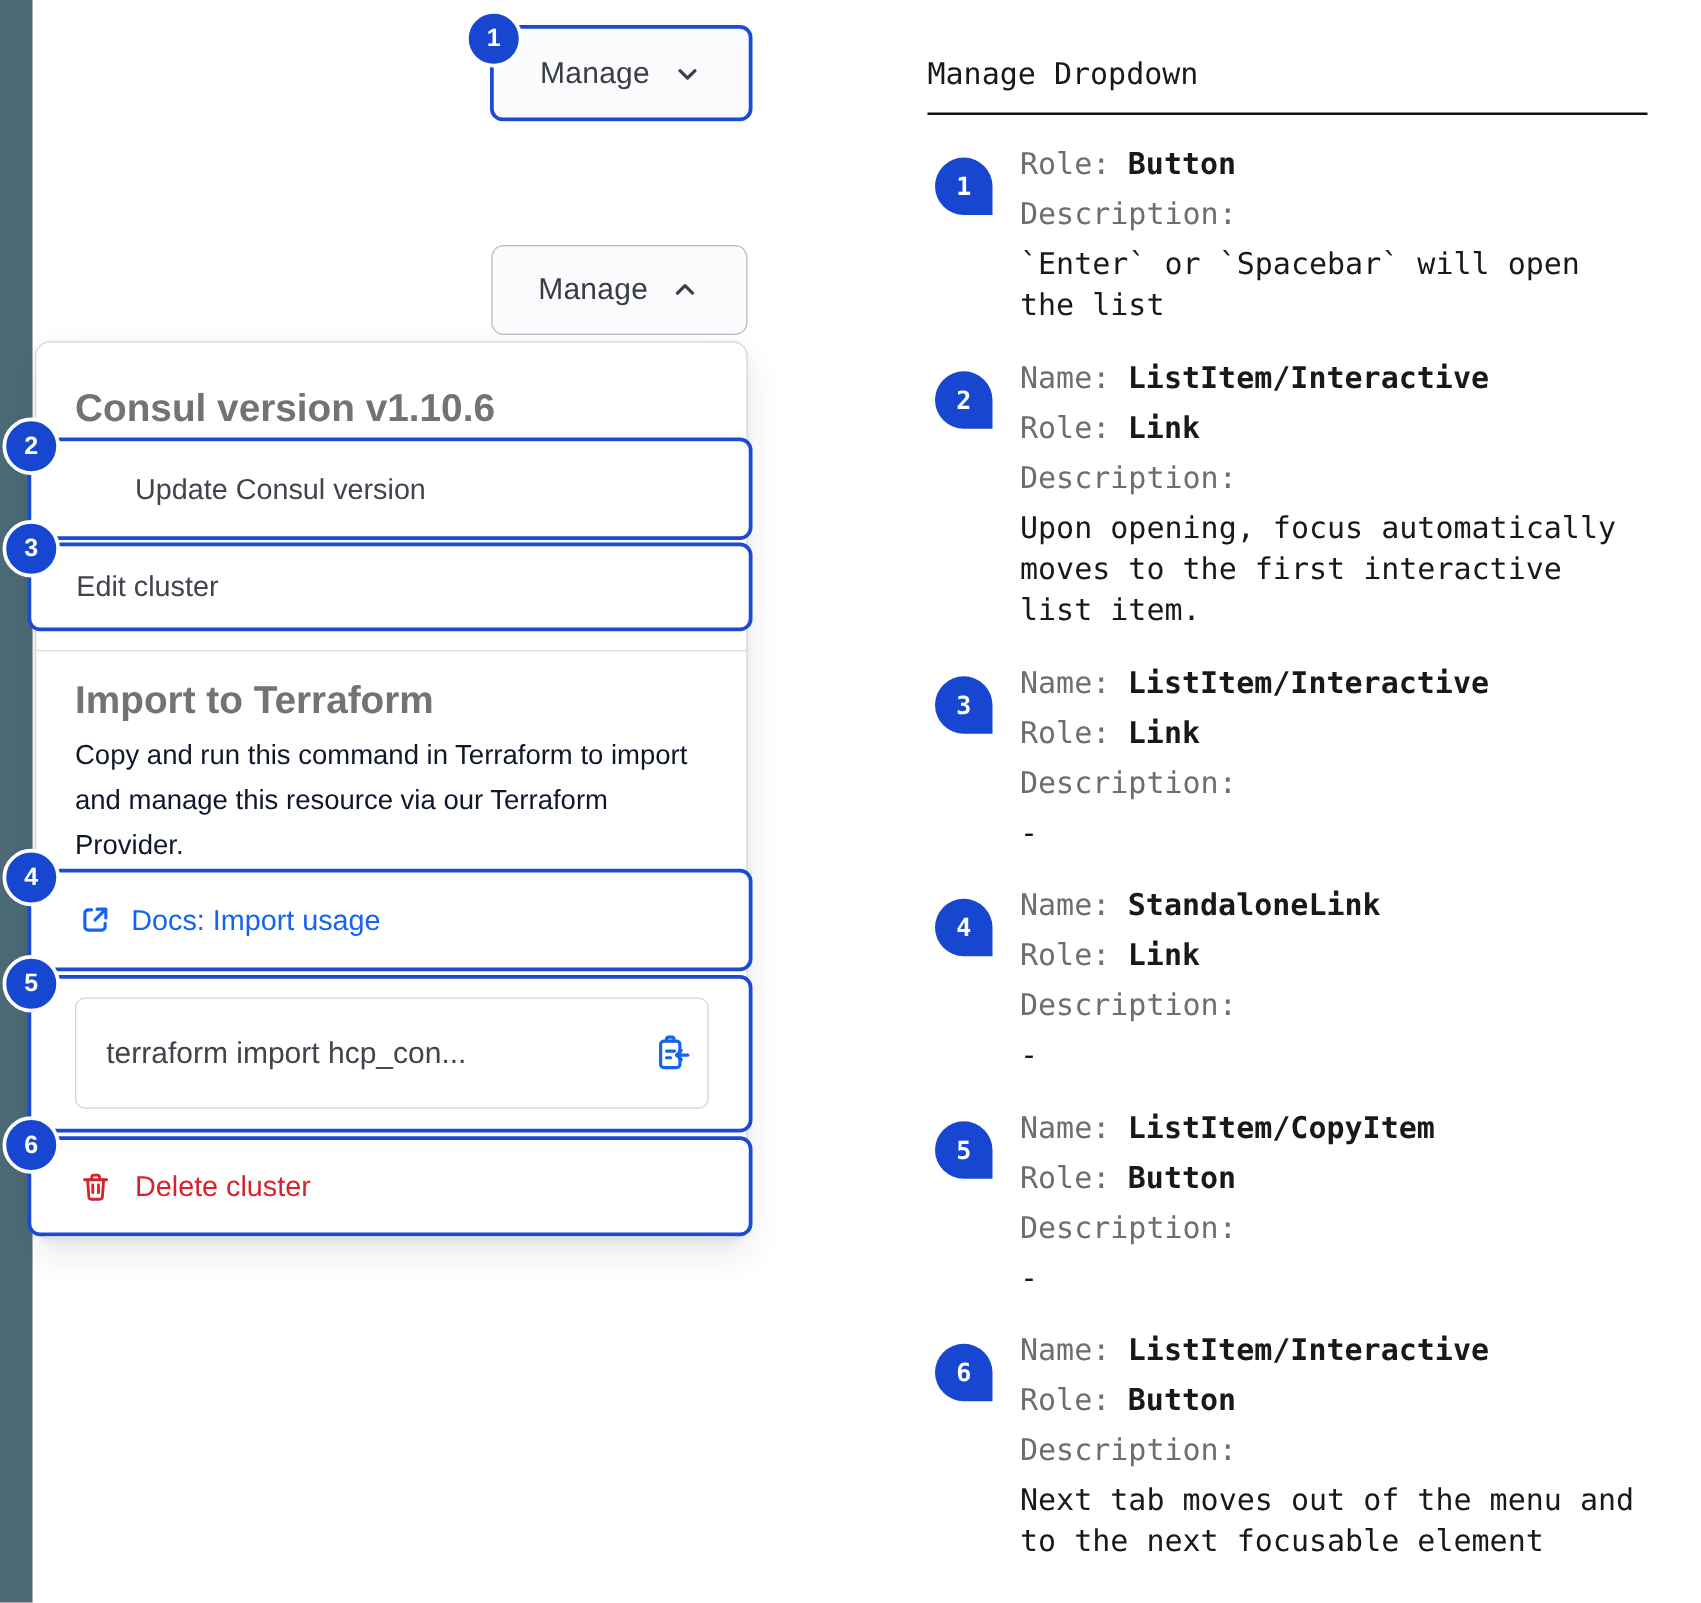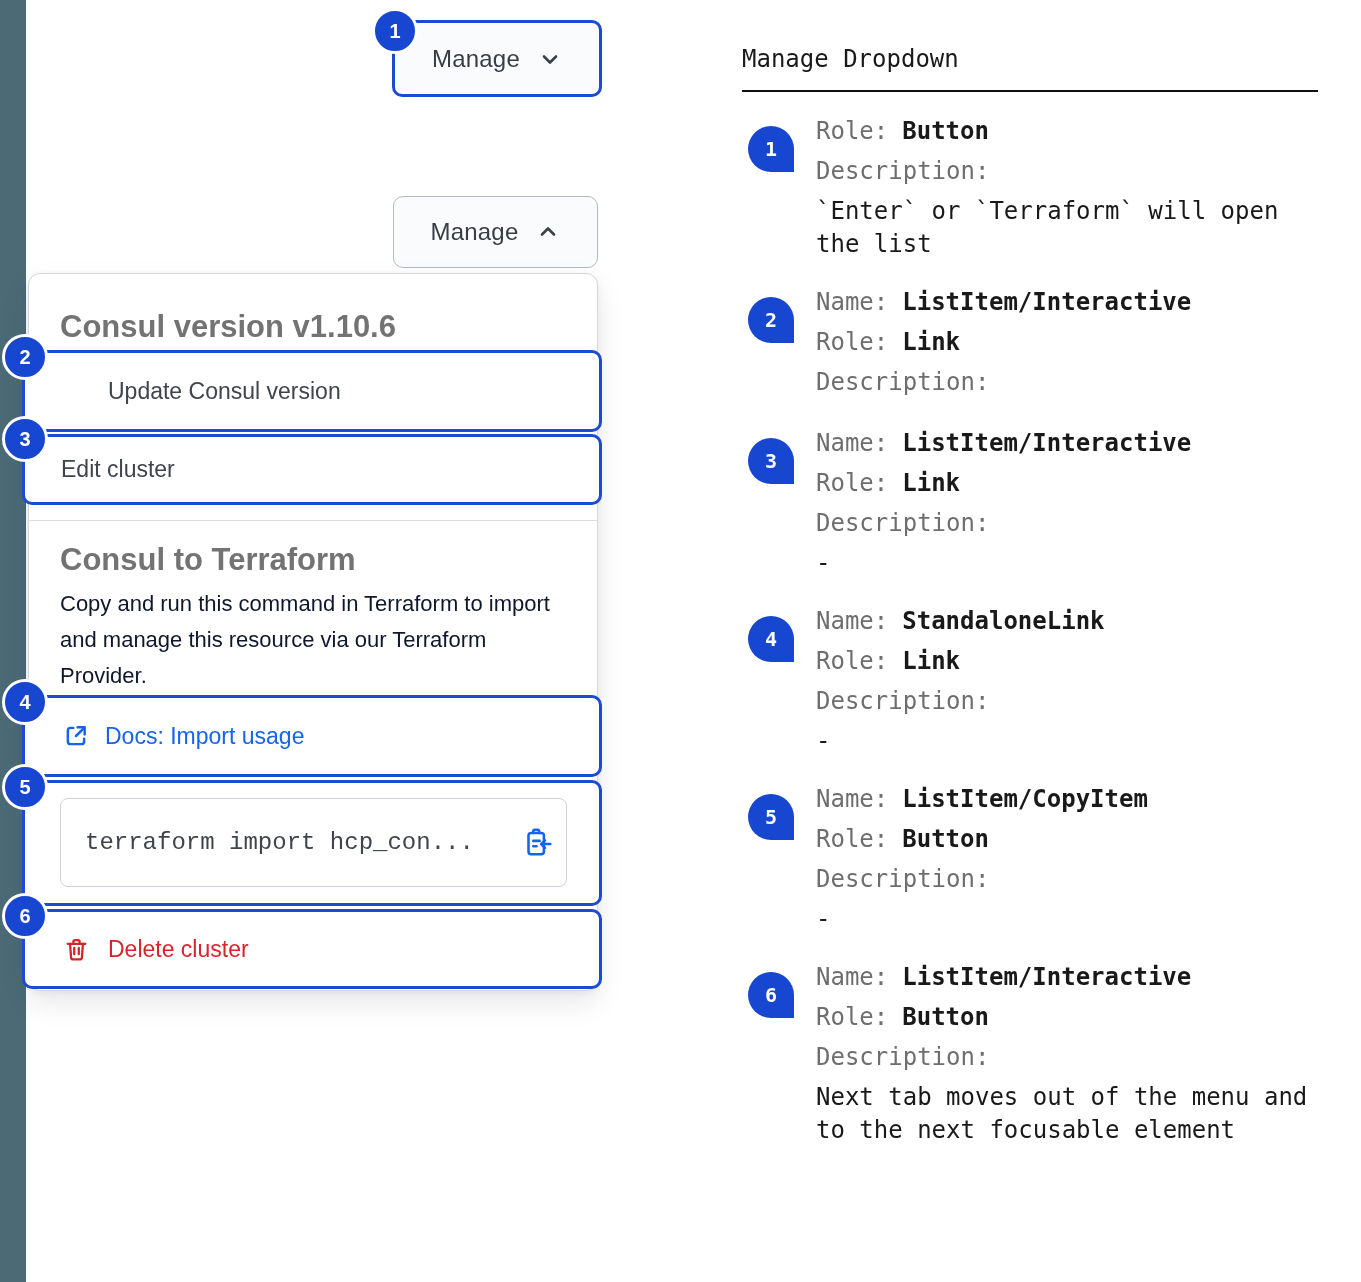--- a/index.html
+++ b/index.html
@@ -55,21 +55,21 @@
   .danger-row-label{font-size:23px;color:#d7232a;font-weight:400;margin-left:18px;white-space:nowrap;}
   .row-icon{margin-left:38px;flex:0 0 auto;display:block;}
 
   
   .code-field{
     position:absolute;left:35px;top:15px;width:507px;height:89px;
     border:1px solid #cfd2d6;border-radius:8px;box-sizing:border-box;background:#ffffff;
     display:flex;align-items:center;
   }
   .code-text{
-    font-family:Liberation Mono, monospace;font-size:24px;color:#3f444d;
+    font-family:Liberation Sans, sans-serif;font-size:24px;color:#3f444d;
     margin-left:24px;white-space:nowrap;flex:1 1 auto;
   }
   .copy-btn{flex:0 0 auto;margin-right:12px;display:block;cursor:pointer;}
 
   
   .doc{
     position:absolute;left:742px;top:39px;width:600px;
     font-family:"DejaVu Sans Mono",monospace;color:#191919;
   }
   .doc-title{font-size:24px;line-height:40px;color:#191919;white-space:nowrap;}
@@ -116,21 +116,21 @@
 
 <div class="focus-box" style="top:434px;height:71px;">
   <span class="row-label">Edit cluster</span>
 </div>
 <div class="badge badge-ring" style="left:2px;top:416px;">
   <span>3</span>
 </div>
 
 <div class="menu-divider" style="top:520px;"></div>
 
-<div class="menu-header" style="top:542px;">Consul to Terraform</div>
+<div class="menu-header" style="top:542px;">Import to Terraform</div>
 
 <div class="menu-paragraph">Copy and run this command in Terraform to import and manage this resource via our Terraform Provider.</div>
 
 <div class="focus-box" style="top:695px;height:82px;">
   <svg class="row-icon" width="26" height="26" viewBox="0 0 24 24" fill="none" stroke="#1563f0" stroke-width="2.3" stroke-linecap="round" stroke-linejoin="round">
     <path d="M9.5 4.5 H7 C5.6 4.5 4.5 5.6 4.5 7 v10 c0 1.4 1.1 2.5 2.5 2.5 h10 c1.4 0 2.5-1.1 2.5-2.5 v-2.5"></path>
     <polyline points="13.5,4 20,4 20,10.5"></polyline>
     <line x1="19.6" y1="4.4" x2="12" y2="12"></line>
   </svg>
   <span class="link-row-label">Docs: Import usage</span>
@@ -173,30 +173,31 @@
 <div class="doc">
   <div class="doc-title">Manage Dropdown</div>
   <div class="doc-rule"></div>
 
   <div class="entry">
     <div class="badge badge-bubble">
         <span>1</span>
       </div>
     <div class="erow"><span class="elabel">Role:</span><span class="evalue">Button</span></div>
     <div class="erow"><span class="elabel">Description:</span></div>
-    <div class="edesc">`Enter` or `Terraform` will open the list</div>
+    <div class="edesc">`Enter` or `Spacebar` will open the list</div>
   </div>
 
   <div class="entry">
     <div class="badge badge-bubble">
         <span>2</span>
       </div>
     <div class="erow"><span class="elabel">Name:</span><span class="evalue">ListItem/Interactive</span></div>
     <div class="erow"><span class="elabel">Role:</span><span class="evalue">Link</span></div>
     <div class="erow"><span class="elabel">Description:</span></div>
+    <div class="edesc">Upon opening, focus automatically moves to the first interactive list item.</div>
   </div>
 
   <div class="entry">
     <div class="badge badge-bubble">
         <span>3</span>
       </div>
     <div class="erow"><span class="elabel">Name:</span><span class="evalue">ListItem/Interactive</span></div>
     <div class="erow"><span class="elabel">Role:</span><span class="evalue">Link</span></div>
     <div class="erow"><span class="elabel">Description:</span></div>
     <div class="edesc">-</div>

